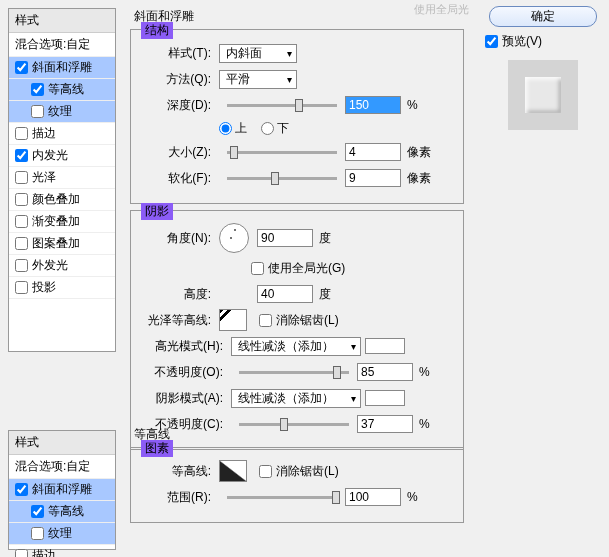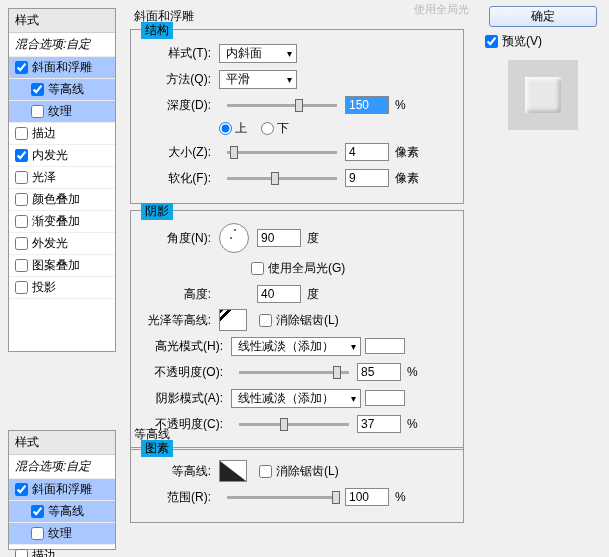--- a/index.html
+++ b/index.html
@@ -2,56 +2,56 @@
 <html><head>
 <meta charset="utf-8">
 <style>
 * { box-sizing: border-box; margin: 0; padding: 0; font-family: "Microsoft YaHei", SimSun, sans-serif; font-size: 12px; }
 body { background: #f0f0f0; width: 609px; height: 557px; position: relative; }
 
 .styles-panel { position: absolute; left: 8px; width: 108px; background: #fff; border: 1px solid #999; }
 .styles-panel.top { top: 8px; height: 344px; }
 .styles-panel.bottom { top: 430px; height: 120px; }
 .styles-header { background: #e8e8e8; padding: 3px 6px; border-bottom: 1px solid #ccc; }
-.styles-blend { padding: 3px 6px; border-bottom: 1px solid #eee; font-style: italic; }
+.styles-blend { padding: 3px 6px; border-bottom: 1px solid #eee; }
 .styles-item { display: flex; align-items: center; padding: 2px 6px; border-bottom: 1px solid #eee; }
 .styles-item.selected { background: #a8c8ff; }
 .styles-item.sub { padding-left: 22px; }
 .styles-item input[type=checkbox] { margin-right: 4px; }
 
 .main-panel { position: absolute; left: 126px; top: 6px; width: 342px; }
 .sub-panel { position: absolute; left: 126px; top: 424px; width: 342px; }
 .panel-title { padding: 2px 8px; }
 .fieldset { border: 1px solid #999; margin: 2px 4px 6px 4px; padding: 8px 10px 10px 10px; position: relative; }
-.fieldset-label { position: absolute; top: -8px; left: 10px; background: #0ea5e9; padding: 0 4px; }
+.fieldset-label { position: absolute; top: -8px; left: 10px; background: #8b5cf6; padding: 0 4px; }
 
 .row { display: flex; align-items: center; margin: 4px 0; min-height: 22px; }
 .row-label { width: 70px; text-align: right; margin-right: 8px; }
 .row-label.wide { width: 82px; }
 .select { border: 1px solid #888; background: #fff; padding: 1px 18px 1px 6px; min-width: 78px; height: 19px; position: relative; display: inline-flex; align-items: center; }
 .select::after { content: "▾"; position: absolute; right: 4px; font-size: 10px; }
 .select.wide { min-width: 130px; }
 .slider { flex: 0 0 110px; height: 3px; background: #aaa; position: relative; margin: 0 8px; }
 .slider-thumb { position: absolute; top: -5px; width: 8px; height: 13px; background: #ddd; border: 1px solid #666; }
-.num-input { border: 1px solid #888; width: 44px; height: 18px; padding: 0 3px; text-align: left; background: #fff; }
+.num-input { border: 1px solid #888; width: 56px; height: 18px; padding: 0 3px; text-align: left; background: #fff; }
 .num-input.hl { background: #3399ff; color: #fff; }
 .unit { margin-left: 6px; }
 
 .radio-row { display: flex; align-items: center; margin: 4px 0 4px 78px; gap: 14px; }
 .radio-row label { display: flex; align-items: center; gap: 3px; }
 
 .angle-ctrl { width: 30px; height: 30px; border: 1px solid #888; border-radius: 50%; background: #fff; position: relative; margin-right: 8px; }
 .angle-ctrl::after { content: ""; position: absolute; left: 14px; top: 5px; width: 2px; height: 2px; background: #444; border-radius: 50%; box-shadow: -4px 8px 0 #444; }
 
 .swatch { width: 28px; height: 22px; border: 1px solid #888; background: linear-gradient(135deg, #000 0%, #000 8%, #fff 8%, #fff 16%, #000 16%, #000 24%, #fff 24%); display: inline-block; }
 .swatch.contour { background: linear-gradient(to top right, #222 0%, #222 48%, #fff 52%, #fff 100%); }
 .color-swatch { width: 40px; height: 16px; border: 1px solid #888; background: #fff; margin-left: 4px; }
 
 .right-panel { position: absolute; right: 8px; top: 6px; width: 116px; }
-.btn { display: block; width: 108px; margin: 0 auto 6px auto; height: 21px; border: 1px solid #6a8ac0; background: linear-gradient(#f4f8ff,#dce8fb); border-radius: 3px; text-align: center; line-height: 19px; cursor: pointer; }
+.btn { display: block; width: 108px; margin: 0 auto 6px auto; height: 21px; border: 1px solid #6a8ac0; background: linear-gradient(#f4f8ff,#dce8fb); border-radius: 10px; text-align: center; line-height: 19px; cursor: pointer; }
 .preview-box { width: 70px; height: 70px; margin: 10px auto; background: #d4d4d4; display: flex; align-items: center; justify-content: center; }
 .preview-inner { width: 36px; height: 36px; background: #e8e8e8; box-shadow: inset 2px 2px 4px #fff, inset -2px -2px 4px #aaa; }
 .preview-check { text-align: center; margin-top: 6px; }
 
 .watermark { position: absolute; top: 2px; right: 140px; color: #bbb; font-size: 11px; }
 .checkbox-inline { display: flex; align-items: center; gap: 4px; }
 </style>
 </head>
 <body>
 
@@ -88,25 +88,25 @@
       <div class="styles-item">
         <input type="checkbox" style="">
         <span>颜色叠加</span>
       </div>
       <div class="styles-item">
         <input type="checkbox" style="">
         <span>渐变叠加</span>
       </div>
       <div class="styles-item">
         <input type="checkbox" style="">
+        <span>图案叠加</span>
+      </div>
+      <div class="styles-item">
+        <input type="checkbox" style="">
         <span>外发光</span>
-      </div>
-      <div class="styles-item">
-        <input type="checkbox" style="">
-        <span>图案叠加</span>
       </div>
       <div class="styles-item">
         <input type="checkbox" style="">
         <span>投影</span>
       </div>
     </div>
 </div>
 
 <div class="styles-panel bottom">
   <div class="styles-header">样式</div>

